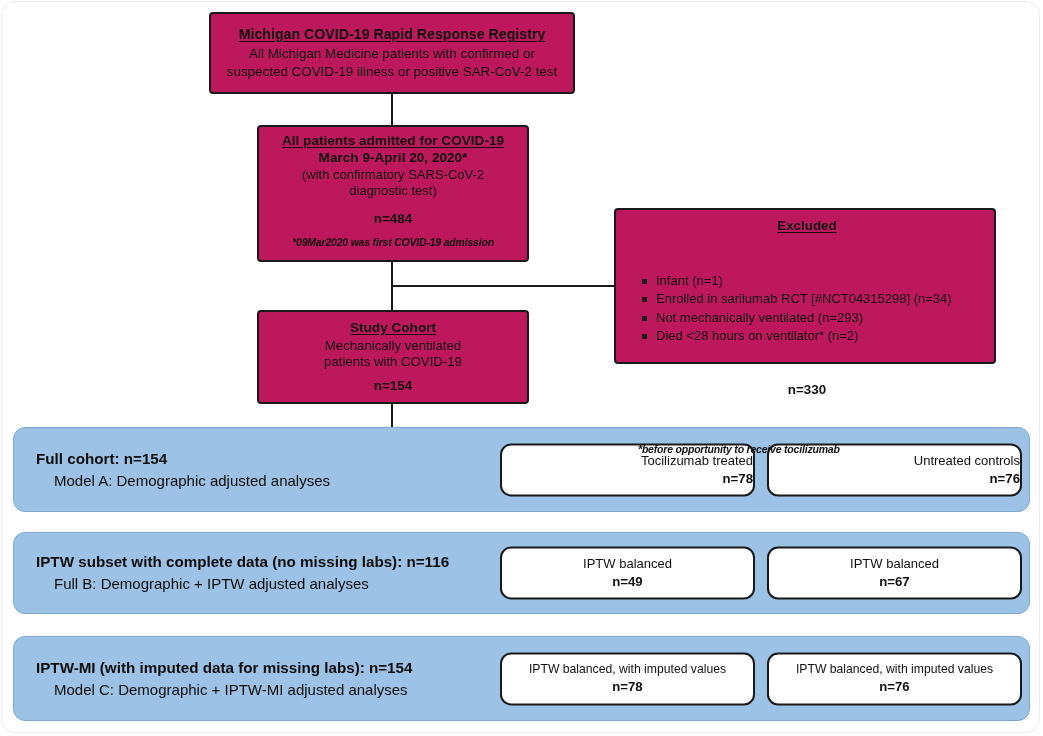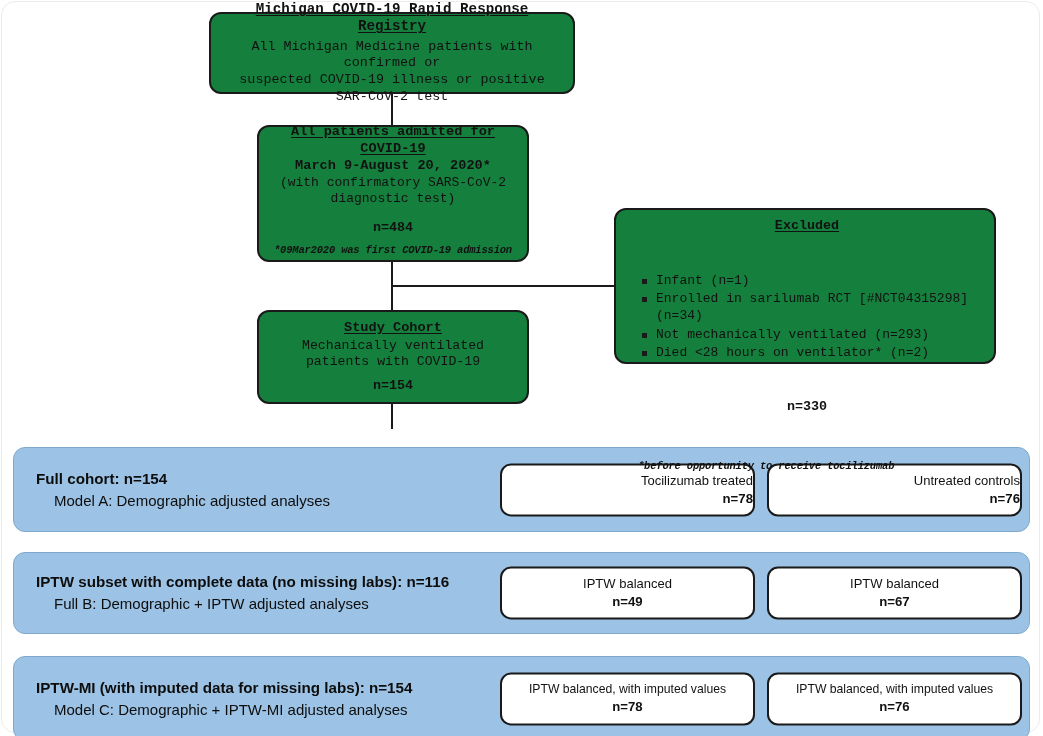--- a/index.html
+++ b/index.html
@@ -26,31 +26,30 @@
     border: 1px solid #ececec;
     border-radius: 14px;
     box-sizing: border-box;
     pointer-events: none;
   }
 
   
   .node {
     position: absolute;
     box-sizing: border-box;
-    background: #15803d;
+    background: #be185d;
     border: 2.2px solid #1a1a1a;
-    border-radius: 12px;
+    border-radius: 4px;
     display: flex;
     flex-direction: column;
     align-items: center;
     justify-content: center;
     text-align: center;
     line-height: 1.22;
     z-index: 3;
-    font-family: Liberation Mono, monospace;
   }
   .node .ttl {
     font-weight: bold;
     text-decoration: underline;
     text-underline-offset: 2px;
   }
   .node .bold { font-weight: bold; }
   .node .note {
     font-style: italic;
     font-weight: bold;
@@ -148,21 +147,20 @@
   
   .band {
     position: absolute;
     left: 13px;
     width: 1017px;
     box-sizing: border-box;
     background: #9cc3e5;
     border: 1.6px solid #7fa9cc;
     border-radius: 12px;
     z-index: 2;
-    margin-top: 20px;
   }
   .band-label {
     position: absolute;
     left: 22px;
     top: 50%;
     transform: translateY(-50%);
     text-align: left;
     color: #0d0d0d;
   }
   .band-label .l1 {
@@ -220,21 +218,21 @@
   <div class="ln vln" style="left:391px; top:401px; height:28px;"></div>
 
   <div class="node" id="box-registry">
     <div class="ttl">Michigan COVID-19 Rapid Response Registry</div>
     <div class="l">All Michigan Medicine patients with confirmed or</div>
     <div class="l">suspected COVID-19 illness or positive SAR-CoV-2 test</div>
   </div>
 
   <div class="node" id="box-admitted">
     <div class="ttl">All patients admitted for COVID-19</div>
-    <div class="r2">March 9-August 20, 2020*</div>
+    <div class="r2">March 9-April 20, 2020*</div>
     <div class="r3">(with confirmatory SARS-CoV-2</div>
     <div class="r4">diagnostic test)</div>
     <div class="r5">n=484</div>
     <div class="note">*09Mar2020 was first COVID-19 admission</div>
   </div>
 
   <div class="node" id="box-excluded">
     <div class="ex-ttl">Excluded</div>
     <ul>
       <li>Infant (n=1)</li>

